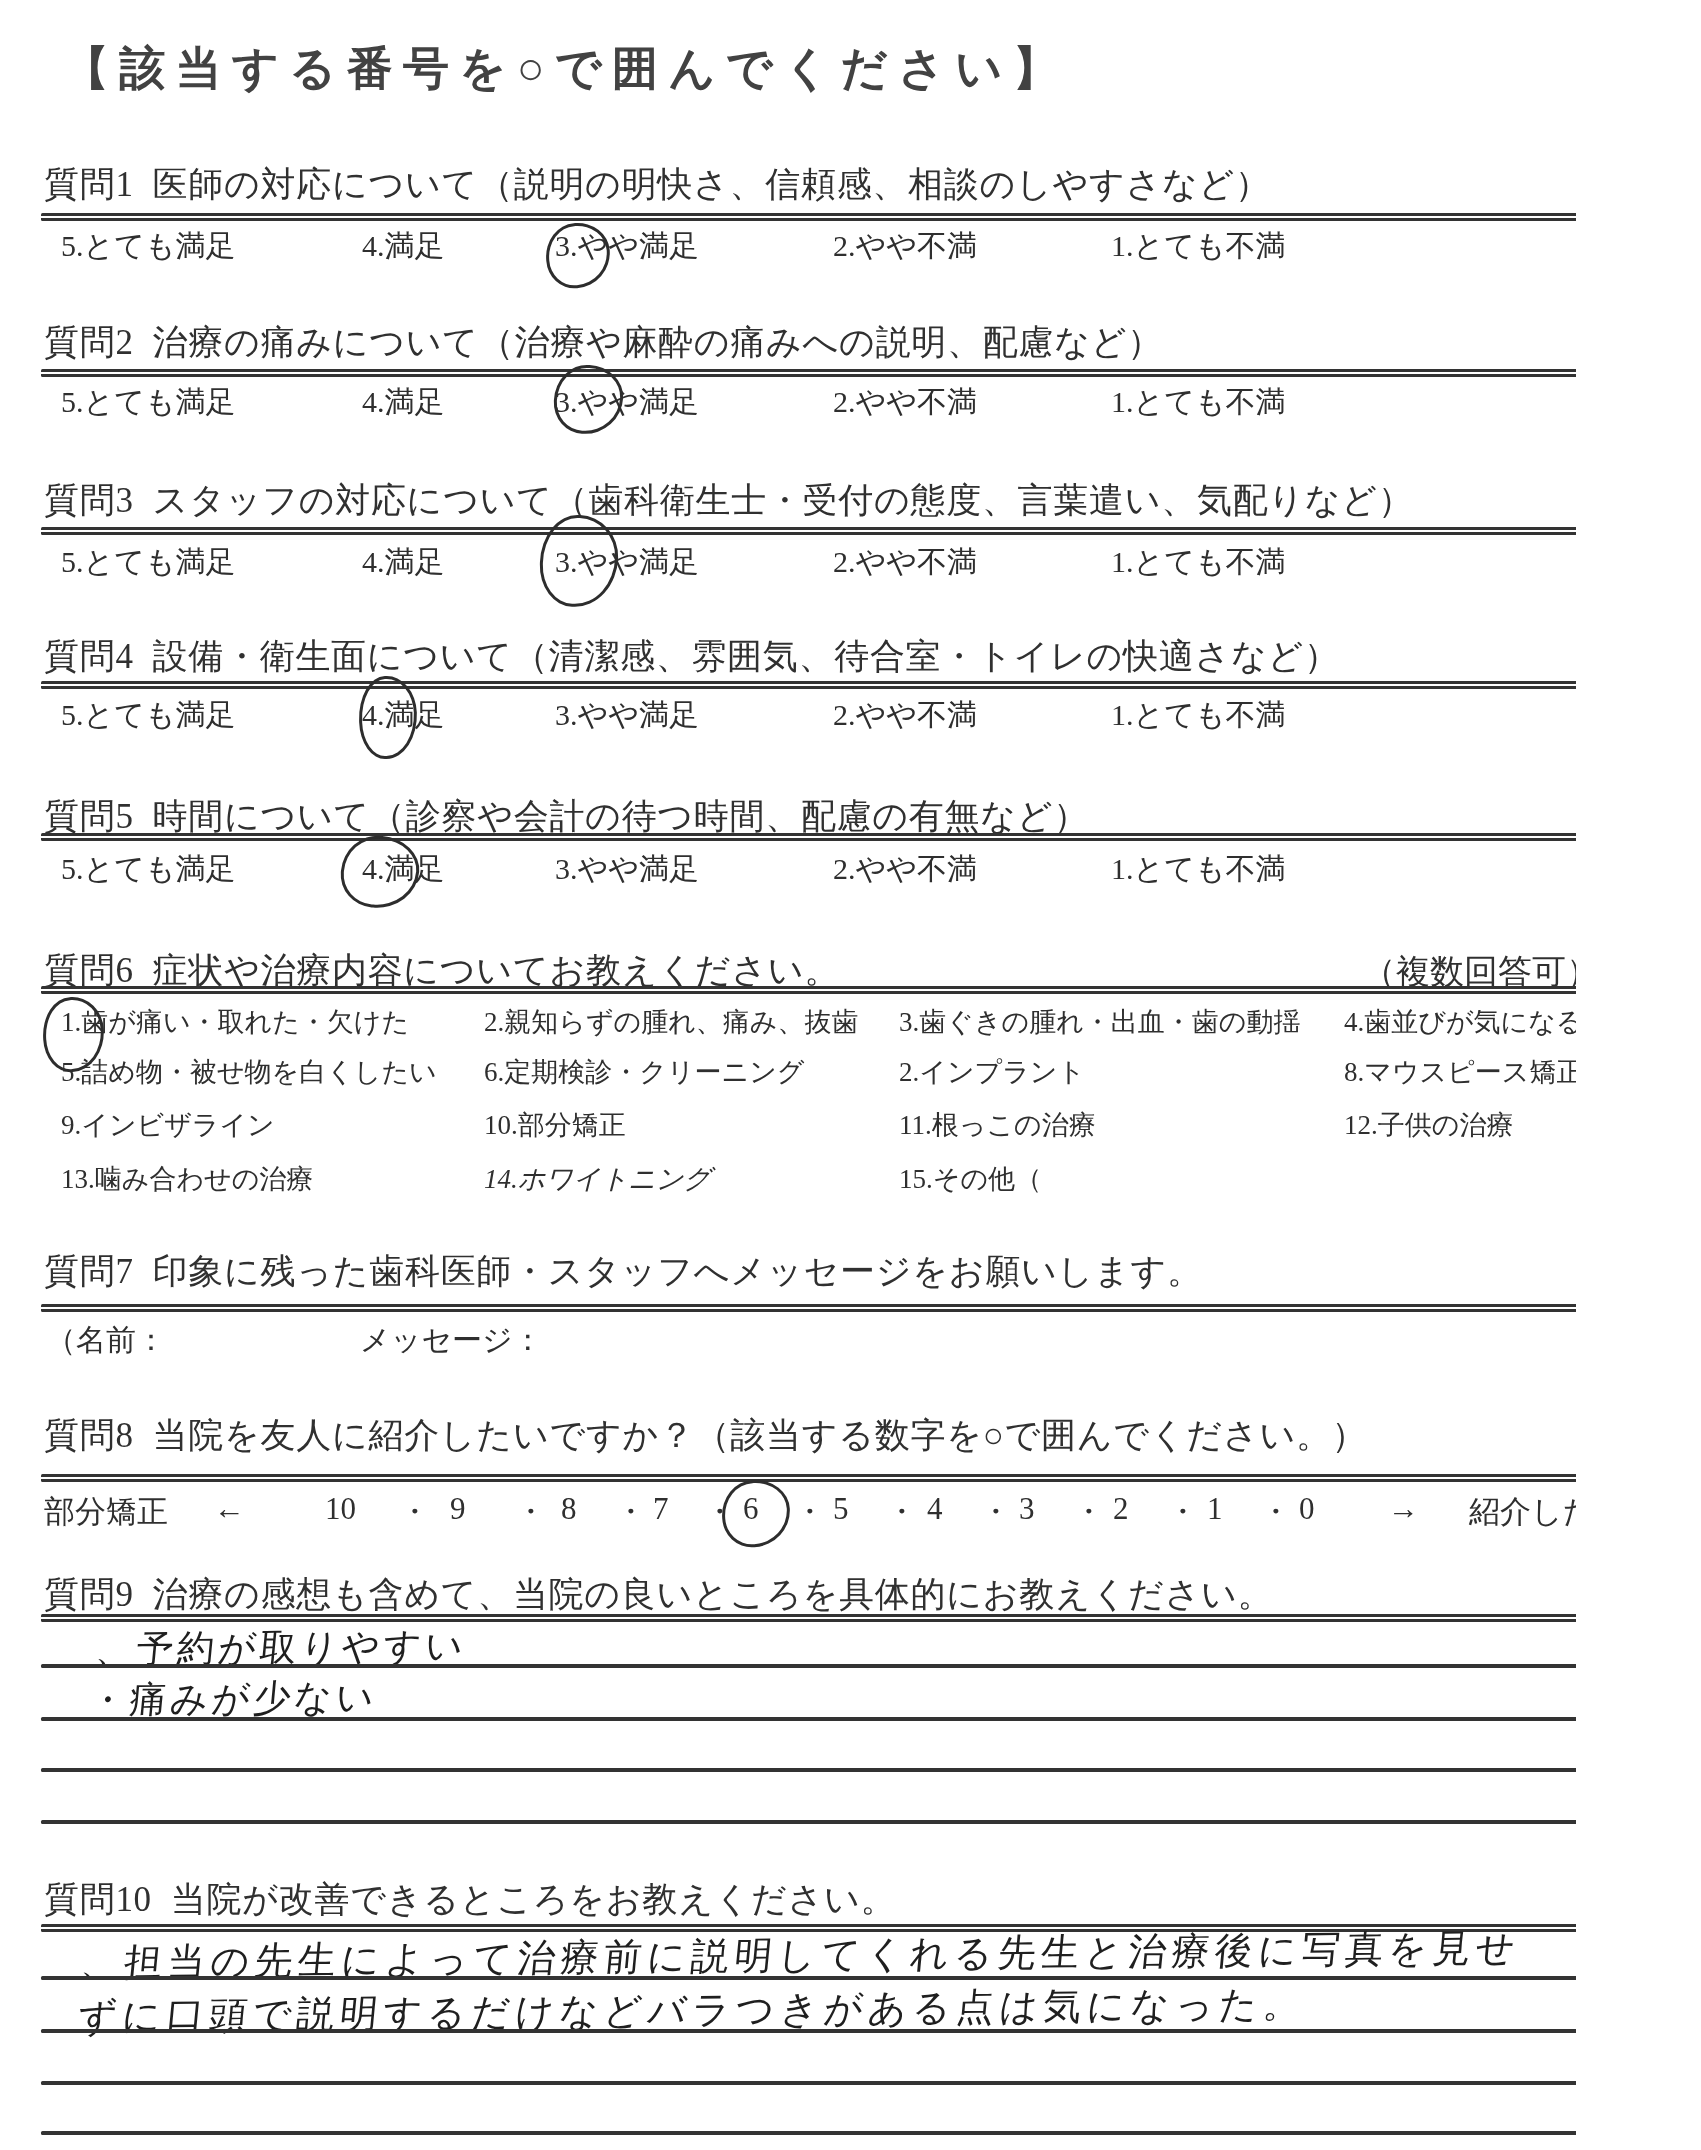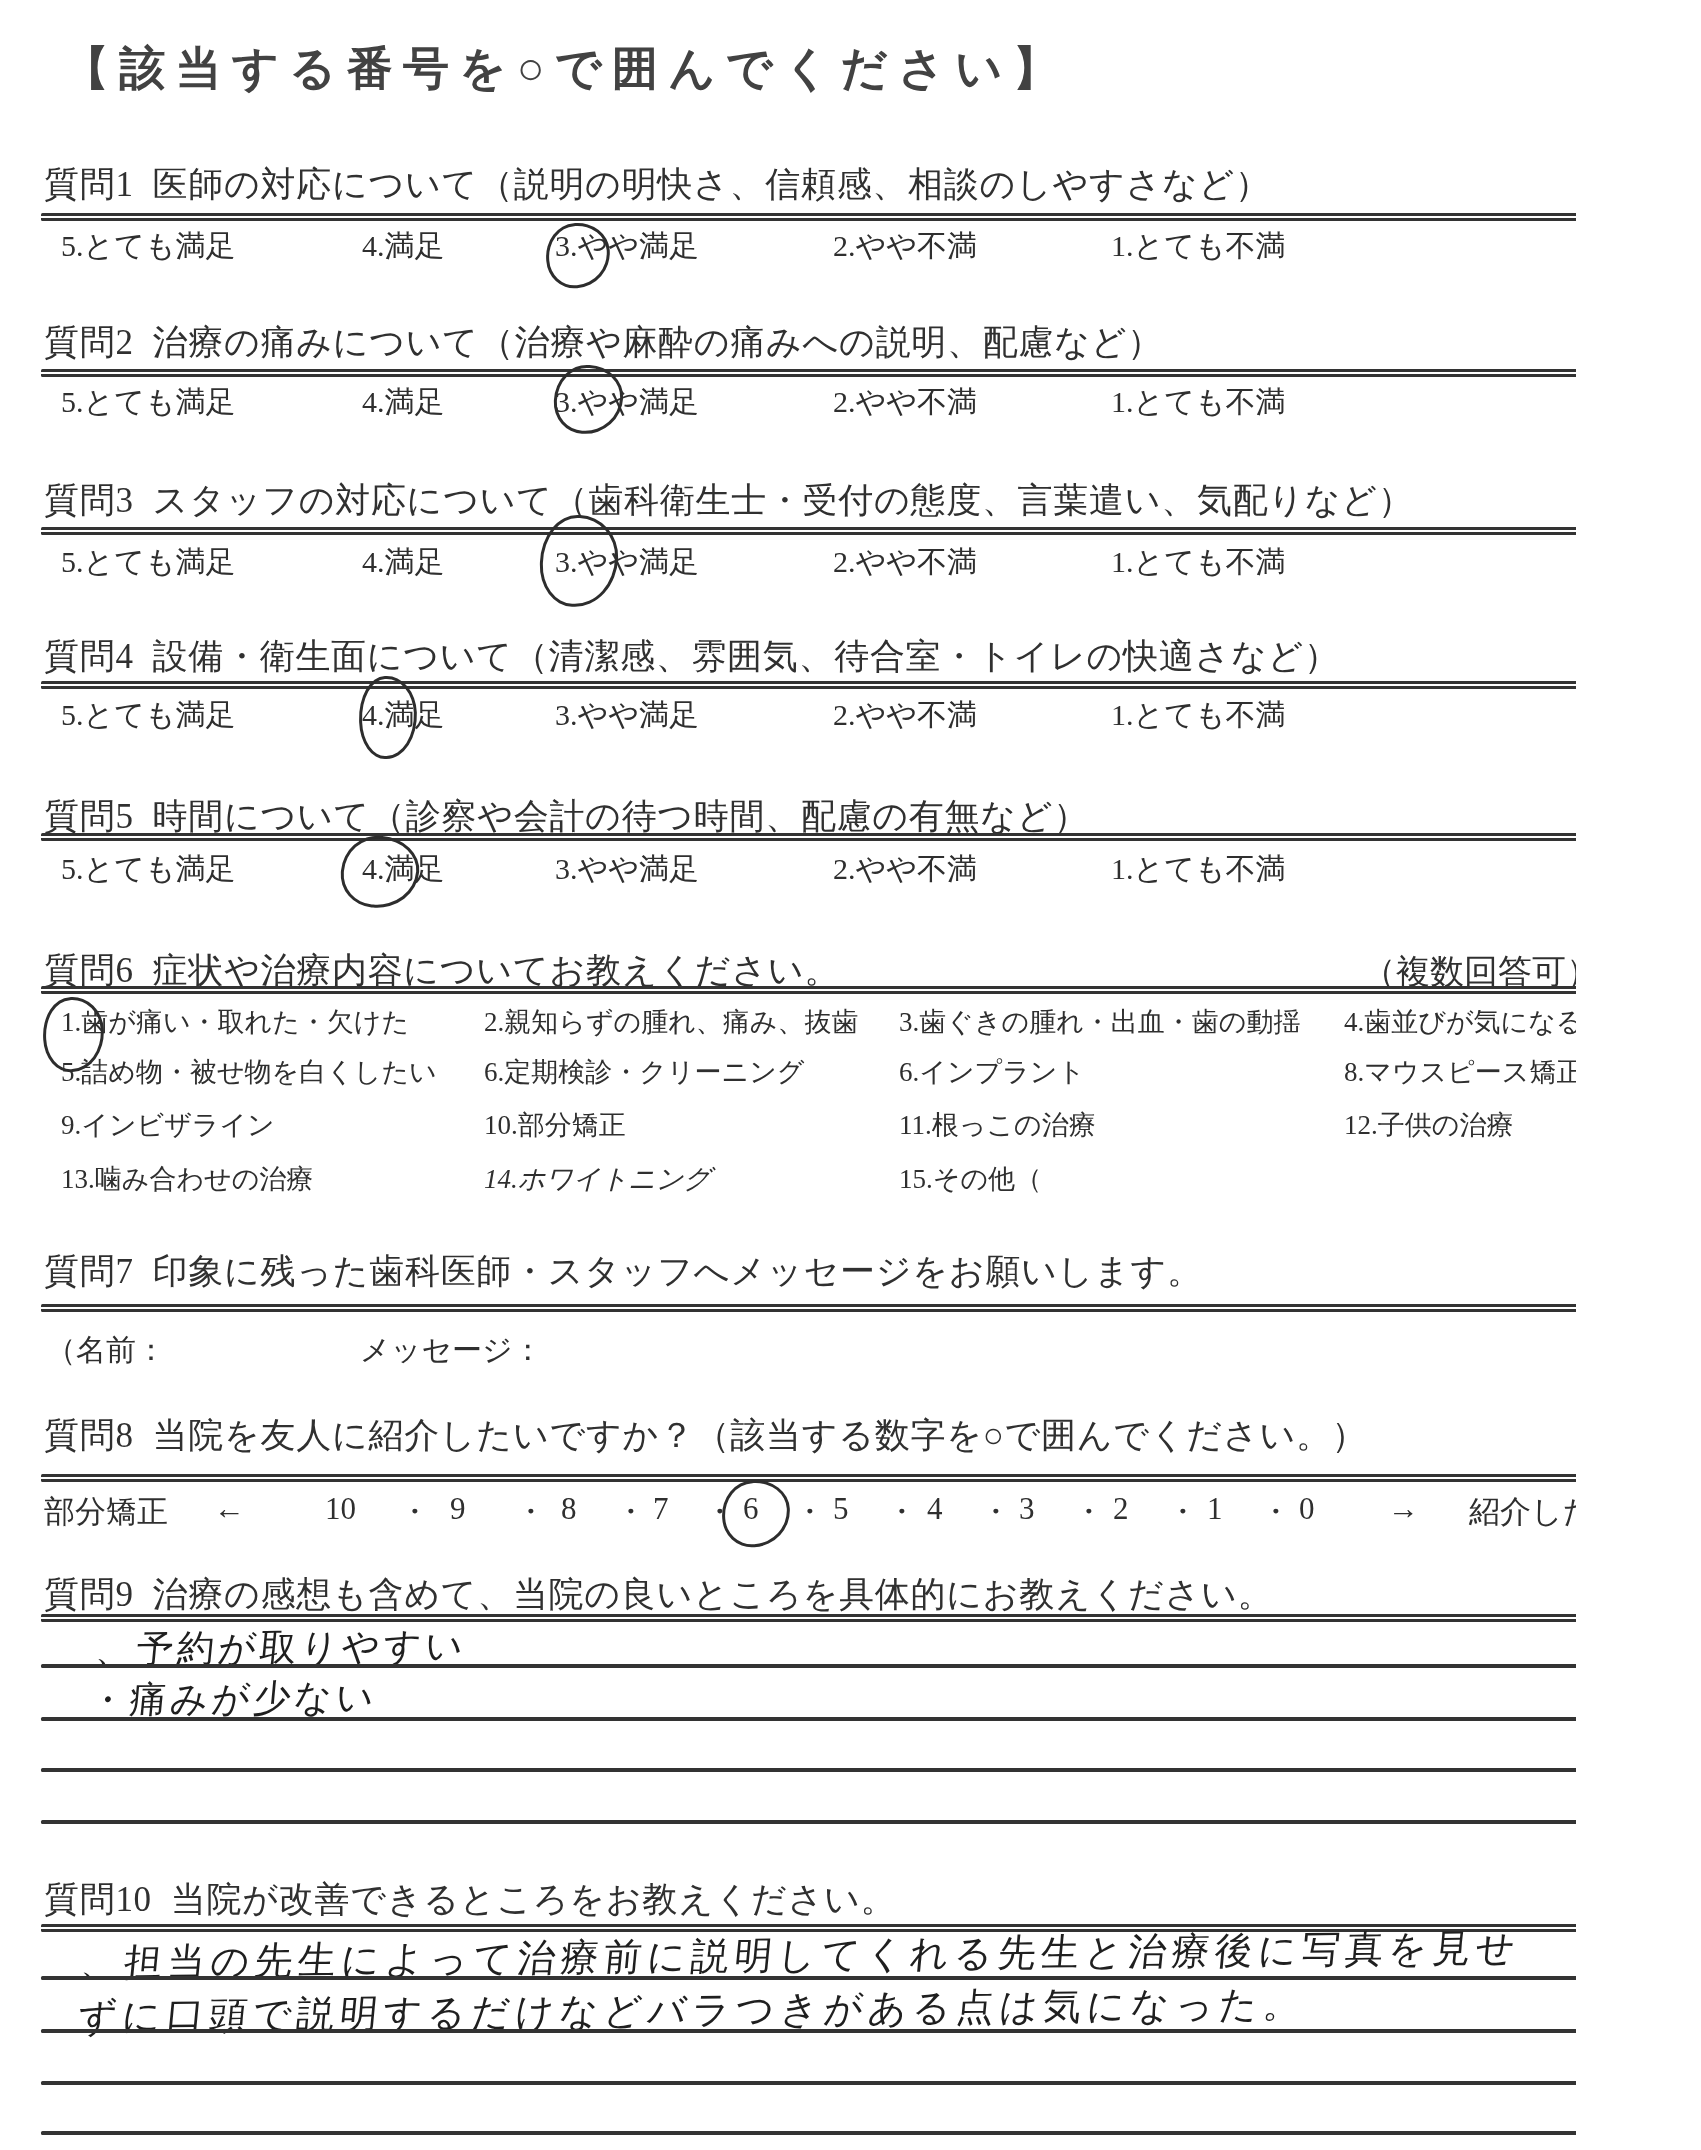--- a/index.html
+++ b/index.html
@@ -22,21 +22,21 @@
     position:absolute; left:41px; width:1618px; height:4.4px;
     background:#333; border-radius:1.5px;
   }
   .rule.heavy {
     height:8px; background:transparent; box-sizing:border-box;
     border-top:3.7px solid #333; border-bottom:3px solid #333;
   }
   .opt { position:absolute; font-size:30px; color:#2f2f2f; white-space:nowrap; }
   .item { position:absolute; font-size:27px; color:#2f2f2f; white-space:nowrap; }
   .note { position:absolute; font-size:34px; color:#303030; white-space:nowrap; }
-  .field { position:absolute; font-size:30px; color:#2f2f2f; white-space:nowrap;margin-top:10px; }
+  .field { position:absolute; font-size:30px; color:#2f2f2f; white-space:nowrap; }
   .scale { position:absolute; font-size:31px; color:#2f2f2f; white-space:nowrap; }
   .circle {
     position:absolute; border:3.7px solid #2d2d2d;
     border-radius:48% 52% 56% 44% / 54% 46% 56% 46%;
     background:transparent;
   }
   .hand {
     position:absolute; font-family:"DejaVu Sans","Liberation Sans",sans-serif;
     font-size:37px; color:#1f1f1f; letter-spacing:3.7px; white-space:nowrap;
     transform:rotate(-0.6deg) skewX(-6deg);
@@ -109,21 +109,21 @@
     <span>質問6</span><span class="q-title">症状や治療内容についてお教えください。</span>
   </div>
   <span class="note" style="left:1362px; top:949px;">（複数回答可）</span>
   <div class="rule heavy" style="top:986px;"></div>
   <span class="item" style="left:61px;  top:1004px;">1.歯が痛い・取れた・欠けた</span>
   <span class="item" style="left:484px; top:1004px;">2.親知らずの腫れ、痛み、抜歯</span>
   <span class="item" style="left:899px;top:1004px;">3.歯ぐきの腫れ・出血・歯の動揺</span>
   <span class="item" style="left:1344px;top:1004px;">4.歯並びが気になる</span>
   <span class="item" style="left:61px;  top:1054px;">5.詰め物・被せ物を白くしたい</span>
   <span class="item" style="left:484px; top:1054px;">6.定期検診・クリーニング</span>
-  <span class="item" style="left:899px;top:1054px;">6.インプラント</span>
+  <span class="item" style="left:899px;top:1054px;">2.インプラント</span>
   <span class="item" style="left:1344px;top:1054px;">8.マウスピース矯正</span>
   <span class="item" style="left:61px;  top:1107px;">9.インビザライン</span>
   <span class="item" style="left:484px; top:1107px;">10.部分矯正</span>
   <span class="item" style="left:899px;top:1107px;">11.根っこの治療</span>
   <span class="item" style="left:1344px;top:1107px;">12.子供の治療</span>
   <span class="item" style="left:61px;  top:1161px;">13.噛み合わせの治療</span>
   <span class="item" style="left:484px; top:1161px;font-style:italic;">14.ホワイトニング</span>
   <span class="item" style="left:899px;top:1161px;">15.その他（</span>
   <span class="item" style="left:1587px;top:1161px;">）</span>
   <div class="circle" style="left:43px; top:997px; width:55px; height:69px; transform:rotate(-3deg);"></div>

